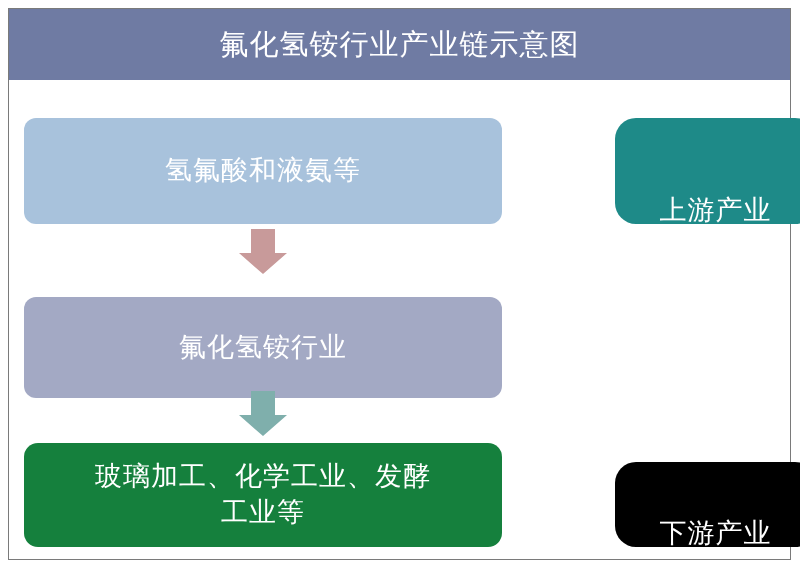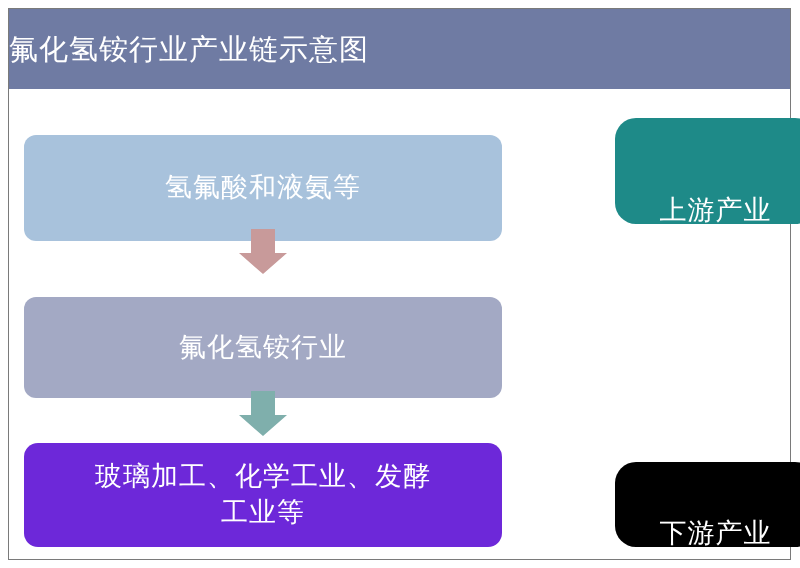--- a/index.html
+++ b/index.html
@@ -31,25 +31,25 @@
     box-sizing: border-box;
     background: transparent;
   }
 
   
   .title-bar {
     position: absolute;
     left: 9px;
     top: 9px;
     width: 781px;
-    height: 80px;
+    height: 71px;
     background: #6f7ba3;
     display: flex;
     align-items: center;
-    justify-content: flex-start;
+    justify-content: center;
     box-sizing: border-box;
   }
   .title-text {
     color: #ffffff;
     font-size: 29px;
     line-height: 1;
     letter-spacing: 1px;
     white-space: nowrap;
     font-weight: 400;
   }
@@ -67,42 +67,42 @@
     padding: 4px 10px;
   }
   .chain-box .label {
     color: #ffffff;
     line-height: 1.32;
     white-space: pre-line;
   }
 
   #box-upstream {
     left: 24px;
-    top: 135px;
+    top: 118px;
     width: 478px;
     height: 106px;
     background: #a8c2dc;
   }
   #box-upstream .label { font-size: 27px; letter-spacing: 1px; }
 
   #box-industry {
     left: 24px;
     top: 297px;
     width: 478px;
     height: 101px;
     background: #a3a9c4;
   }
   #box-industry .label { font-size: 27px; letter-spacing: 1px; }
 
   #box-downstream {
     left: 24px;
     top: 443px;
     width: 478px;
     height: 104px;
-    background: #6d28d9;
+    background: #15803d;
     border-radius: 14px;
   }
   #box-downstream .label { font-size: 27px; letter-spacing: 1px; }
 
   
   .stage-badge {
     position: absolute;
     border-radius: 21px;
     display: flex;
     align-items: flex-end;

